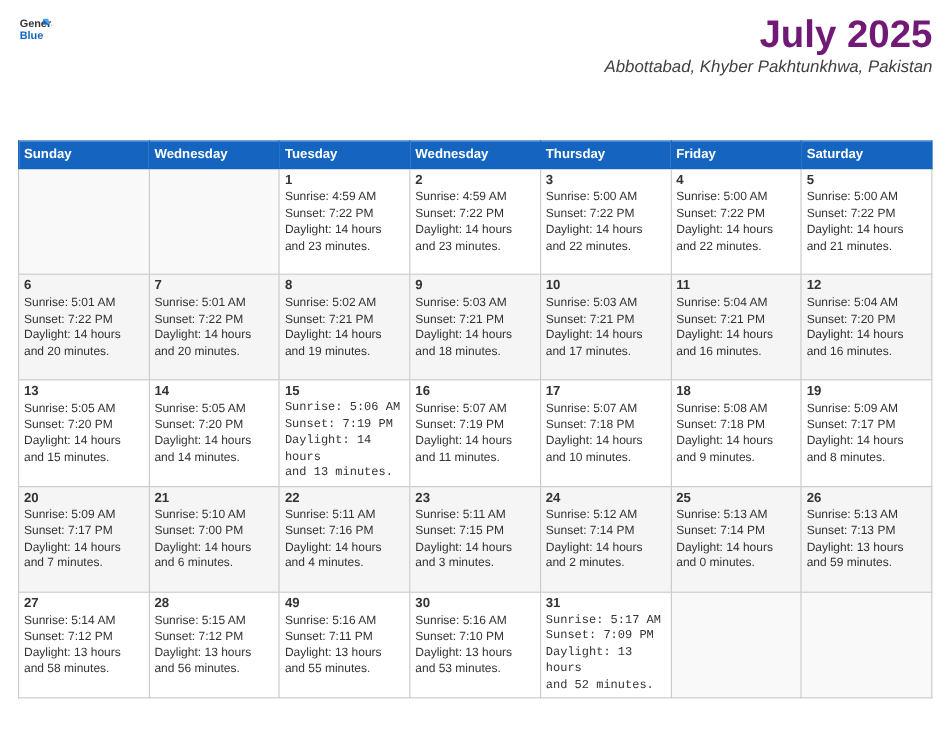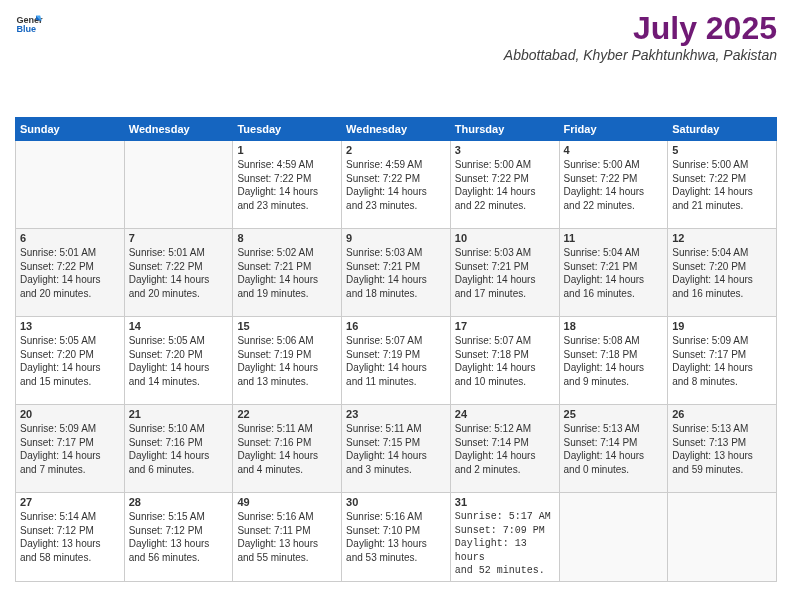--- a/index.html
+++ b/index.html
@@ -221,21 +221,21 @@
           </td>
           <td>
             <span class="day-num">14</span>
             <div class="cell-info" style="white-space: pre-line;">Sunrise: 5:05 AM
 Sunset: 7:20 PM
 Daylight: 14 hours
 and 14 minutes.</div>
           </td>
           <td>
             <span class="day-num">15</span>
-            <div class="cell-info" style="white-space: pre-line;">Sunrise: 5:06 AM
+            <div class="cell-info" style="white-space: pre-line; font-family: Liberation Mono, monospace;">Sunrise: 5:06 AM
 Sunset: 7:19 PM
 Daylight: 14 hours
 and 13 minutes.</div>
           </td>
           <td>
             <span class="day-num">16</span>
             <div class="cell-info" style="white-space: pre-line;">Sunrise: 5:07 AM
 Sunset: 7:19 PM
 Daylight: 14 hours
 and 11 minutes.</div>
@@ -266,21 +266,21 @@
           <td>
             <span class="day-num">20</span>
             <div class="cell-info" style="white-space: pre-line;">Sunrise: 5:09 AM
 Sunset: 7:17 PM
 Daylight: 14 hours
 and 7 minutes.</div>
           </td>
           <td>
             <span class="day-num">21</span>
             <div class="cell-info" style="white-space: pre-line;">Sunrise: 5:10 AM
-Sunset: 7:16 PM
+Sunset: 7:00 PM
 Daylight: 14 hours
 and 6 minutes.</div>
           </td>
           <td>
             <span class="day-num">22</span>
             <div class="cell-info" style="white-space: pre-line;">Sunrise: 5:11 AM
 Sunset: 7:16 PM
 Daylight: 14 hours
 and 4 minutes.</div>
           </td>

